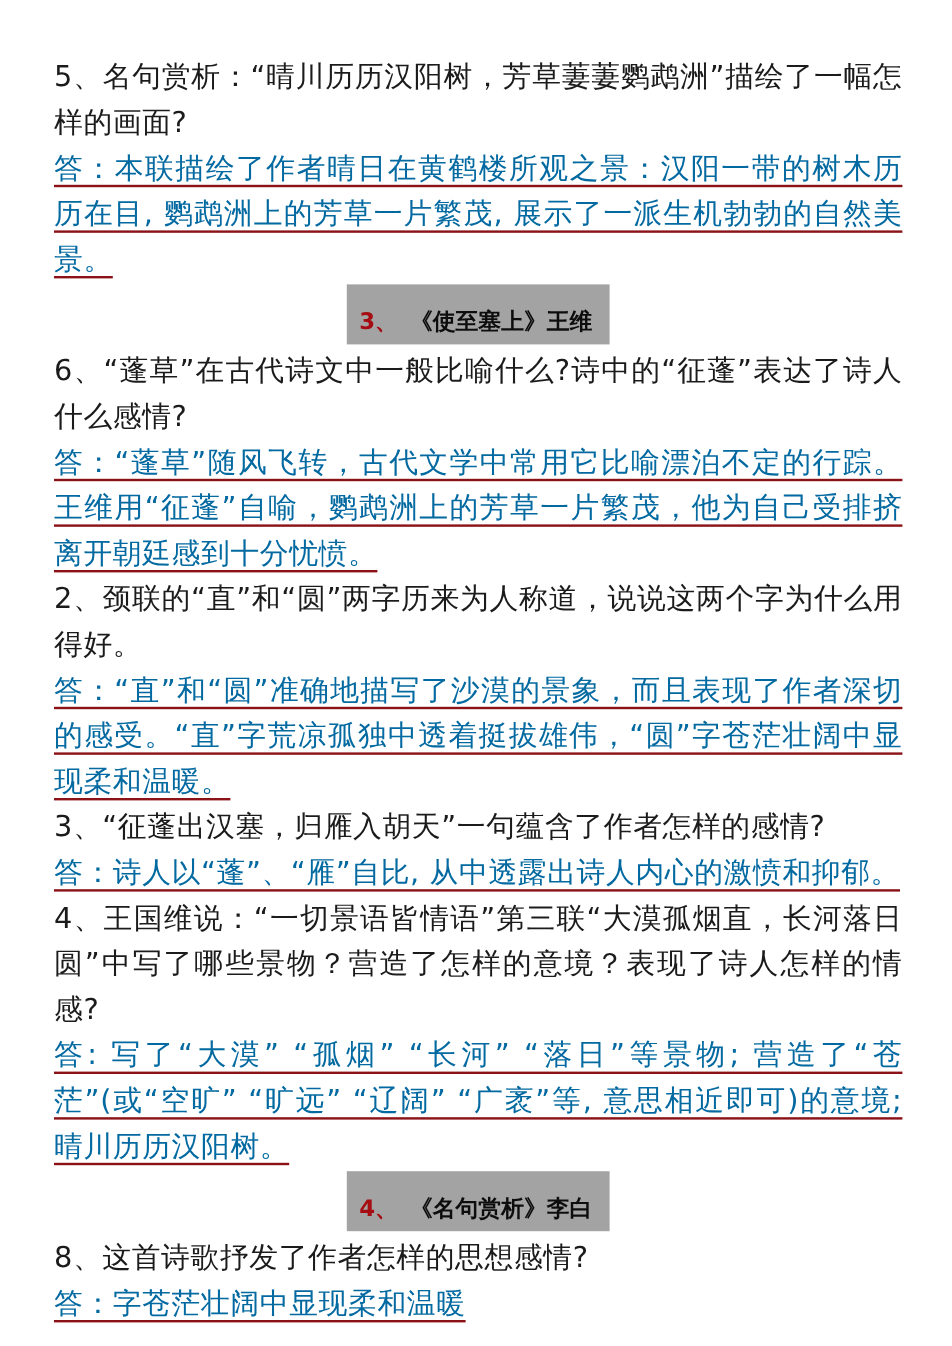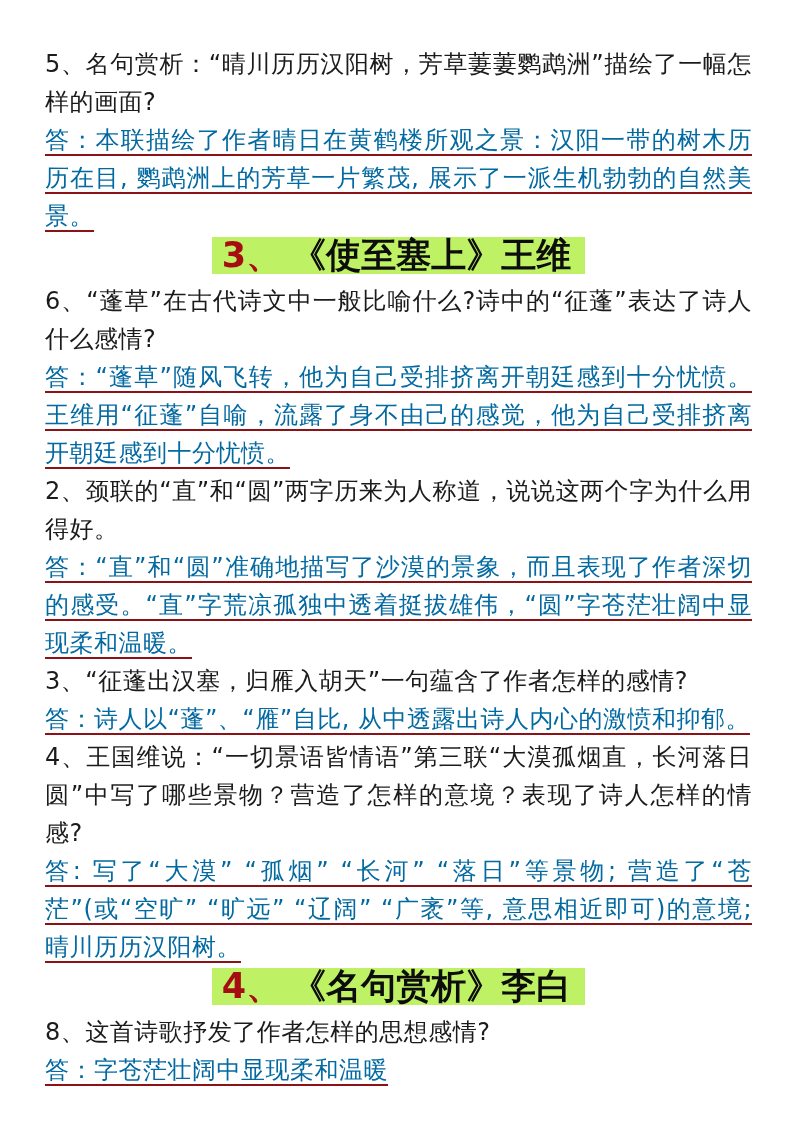--- a/index.html
+++ b/index.html
@@ -34,23 +34,23 @@
     text-decoration-thickness: 2px;
     text-underline-offset: 6px;
   }
   .heading {
     margin: 2px 0 3px 0;
     text-align: center;
     line-height: 34px;
   }
   .heading .hl {
     display: inline-block;
-    background: #bef264;
-    padding: 1px 14px 2px 10px;
-    font-size: 35px;
+    background: #a3a3a3;
+    padding: 14px 14px 2px 10px;
+    font-size: 19px;
     font-weight: bold;
   }
   .heading .num {
     color: #a50d12;
     margin-right: 10px;
   }
   .heading .ttl {
     color: #0d0d0d;
   }
 </style>
@@ -62,21 +62,21 @@
   <p class="q">5、名句赏析：“晴川历历汉阳树，芳草萋萋鹦鹉洲”描绘了一幅怎样的画面?</p>
 
   <p class="a">答：本联描绘了作者晴日在黄鹤楼所观之景：汉阳一带的树木历历在目, 鹦鹉洲上的芳草一片繁茂, 展示了一派生机勃勃的自然美景。</p>
 
   <div class="heading">
     <span class="hl"><span class="num">3、</span><span class="ttl">《使至塞上》王维</span></span>
   </div>
 
   <p class="q">6、“蓬草”在古代诗文中一般比喻什么?诗中的“征蓬”表达了诗人什么感情?</p>
 
-  <p class="a">答：“蓬草”随风飞转，他为自己受排挤离开朝廷感到十分忧愤。王维用“征蓬”自喻，流露了身不由己的感觉，他为自己受排挤离开朝廷感到十分忧愤。</p>
+  <p class="a">答：“蓬草”随风飞转，古代文学中常用它比喻漂泊不定的行踪。王维用“征蓬”自喻，鹦鹉洲上的芳草一片繁茂，他为自己受排挤离开朝廷感到十分忧愤。</p>
 
   <p class="q">2、颈联的“直”和“圆”两字历来为人称道，说说这两个字为什么用得好。</p>
 
   <p class="a">答：“直”和“圆”准确地描写了沙漠的景象，而且表现了作者深切的感受。“直”字荒凉孤独中透着挺拔雄伟，“圆”字苍茫壮阔中显现柔和温暖。</p>
 
   <p class="q">3、“征蓬出汉塞，归雁入胡天”一句蕴含了作者怎样的感情?</p>
 
   <p class="a">答：诗人以“蓬”、“雁”自比, 从中透露出诗人内心的激愤和抑郁。</p>
 
   <p class="q">4、王国维说：“一切景语皆情语”第三联“大漠孤烟直，长河落日圆”中写了哪些景物？营造了怎样的意境？表现了诗人怎样的情感?</p>

